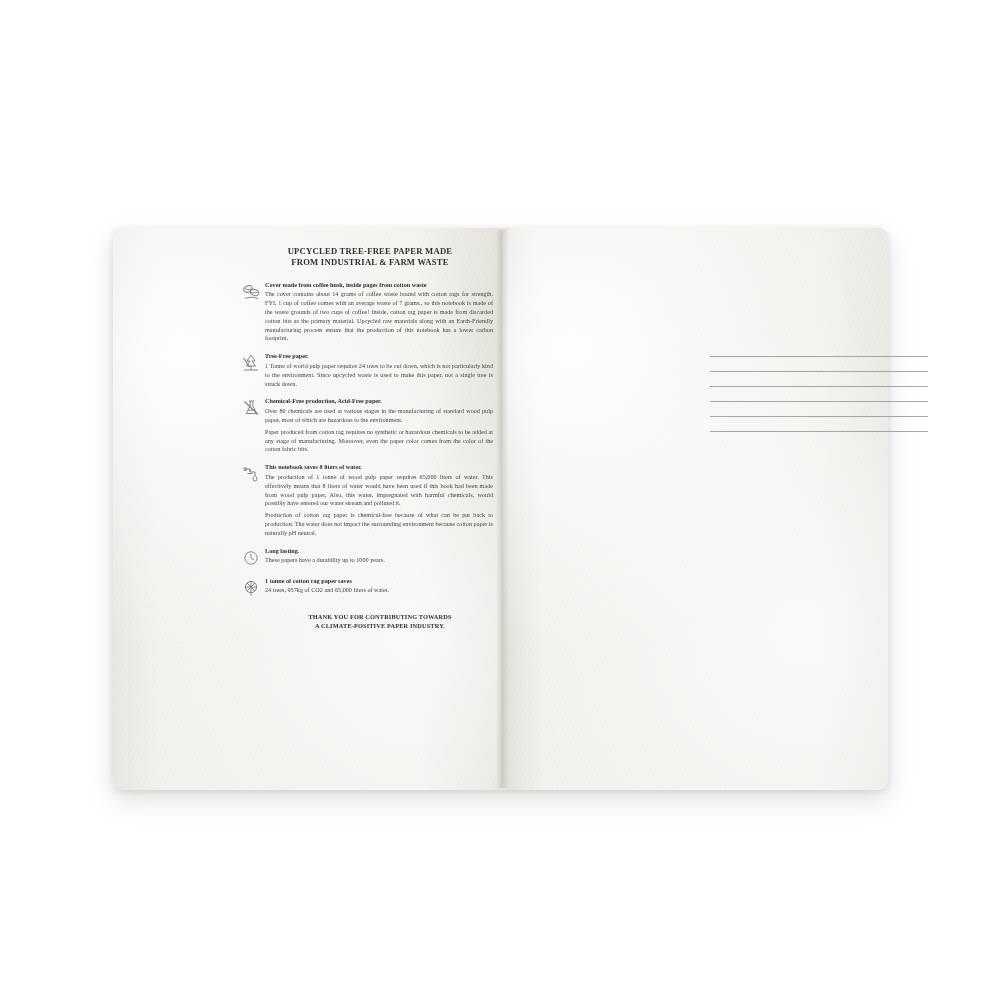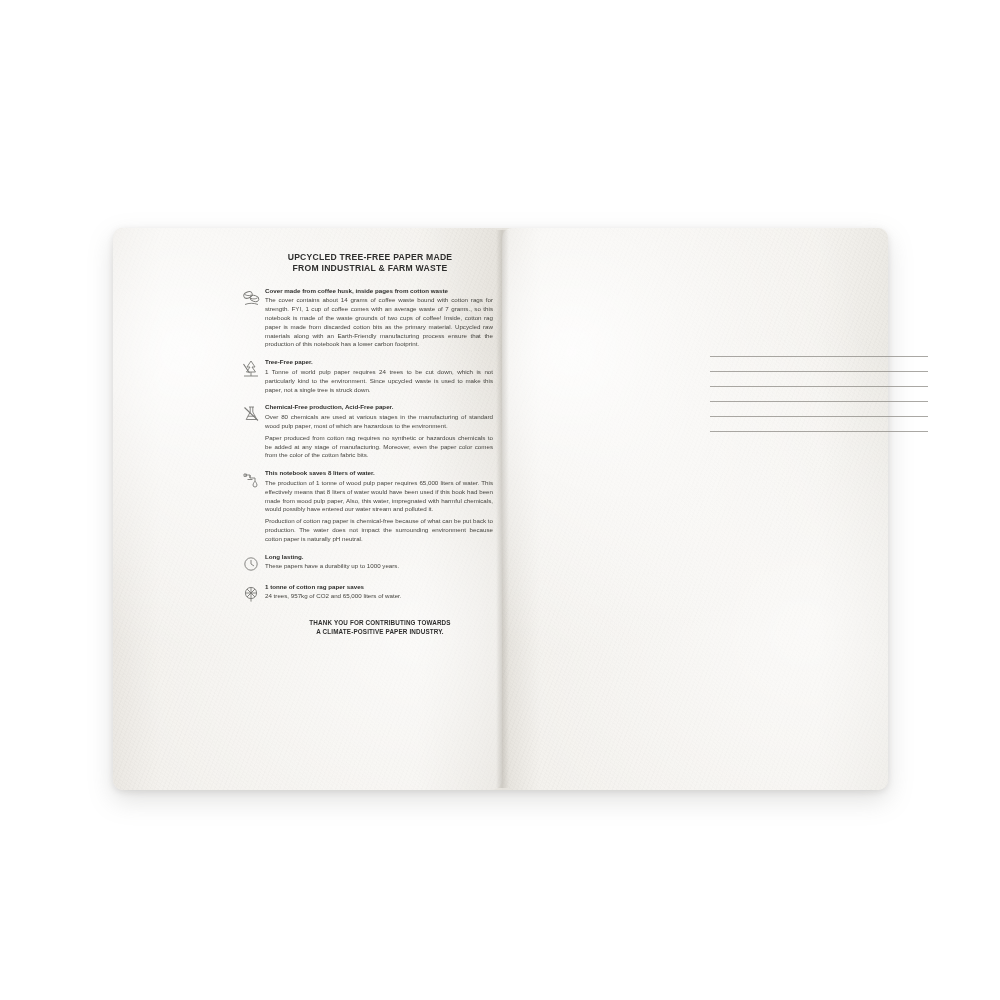--- a/index.html
+++ b/index.html
@@ -72,23 +72,24 @@
     width: 13px;
     height: 558px;
     background: linear-gradient(90deg, rgba(175,171,163,0.0) 0%, rgba(166,162,154,0.38) 45%, rgba(168,164,156,0.30) 55%, rgba(175,171,163,0.0) 100%);
     pointer-events: none;
   }
 
   
   .content {
     position: absolute;
     left: 128px;
-    top: 24px;
+    top: 18px;
     width: 252px;
     color: #3a3a38;
+    font-family: Liberation Serif, serif;
   }
 
   .heading {
     text-align: center;
     font-size: 8.6px;
     font-weight: bold;
     letter-spacing: 0.25px;
     line-height: 1.32;
     margin: 0 0 12px 6px;
     color: #2f2f2e;

